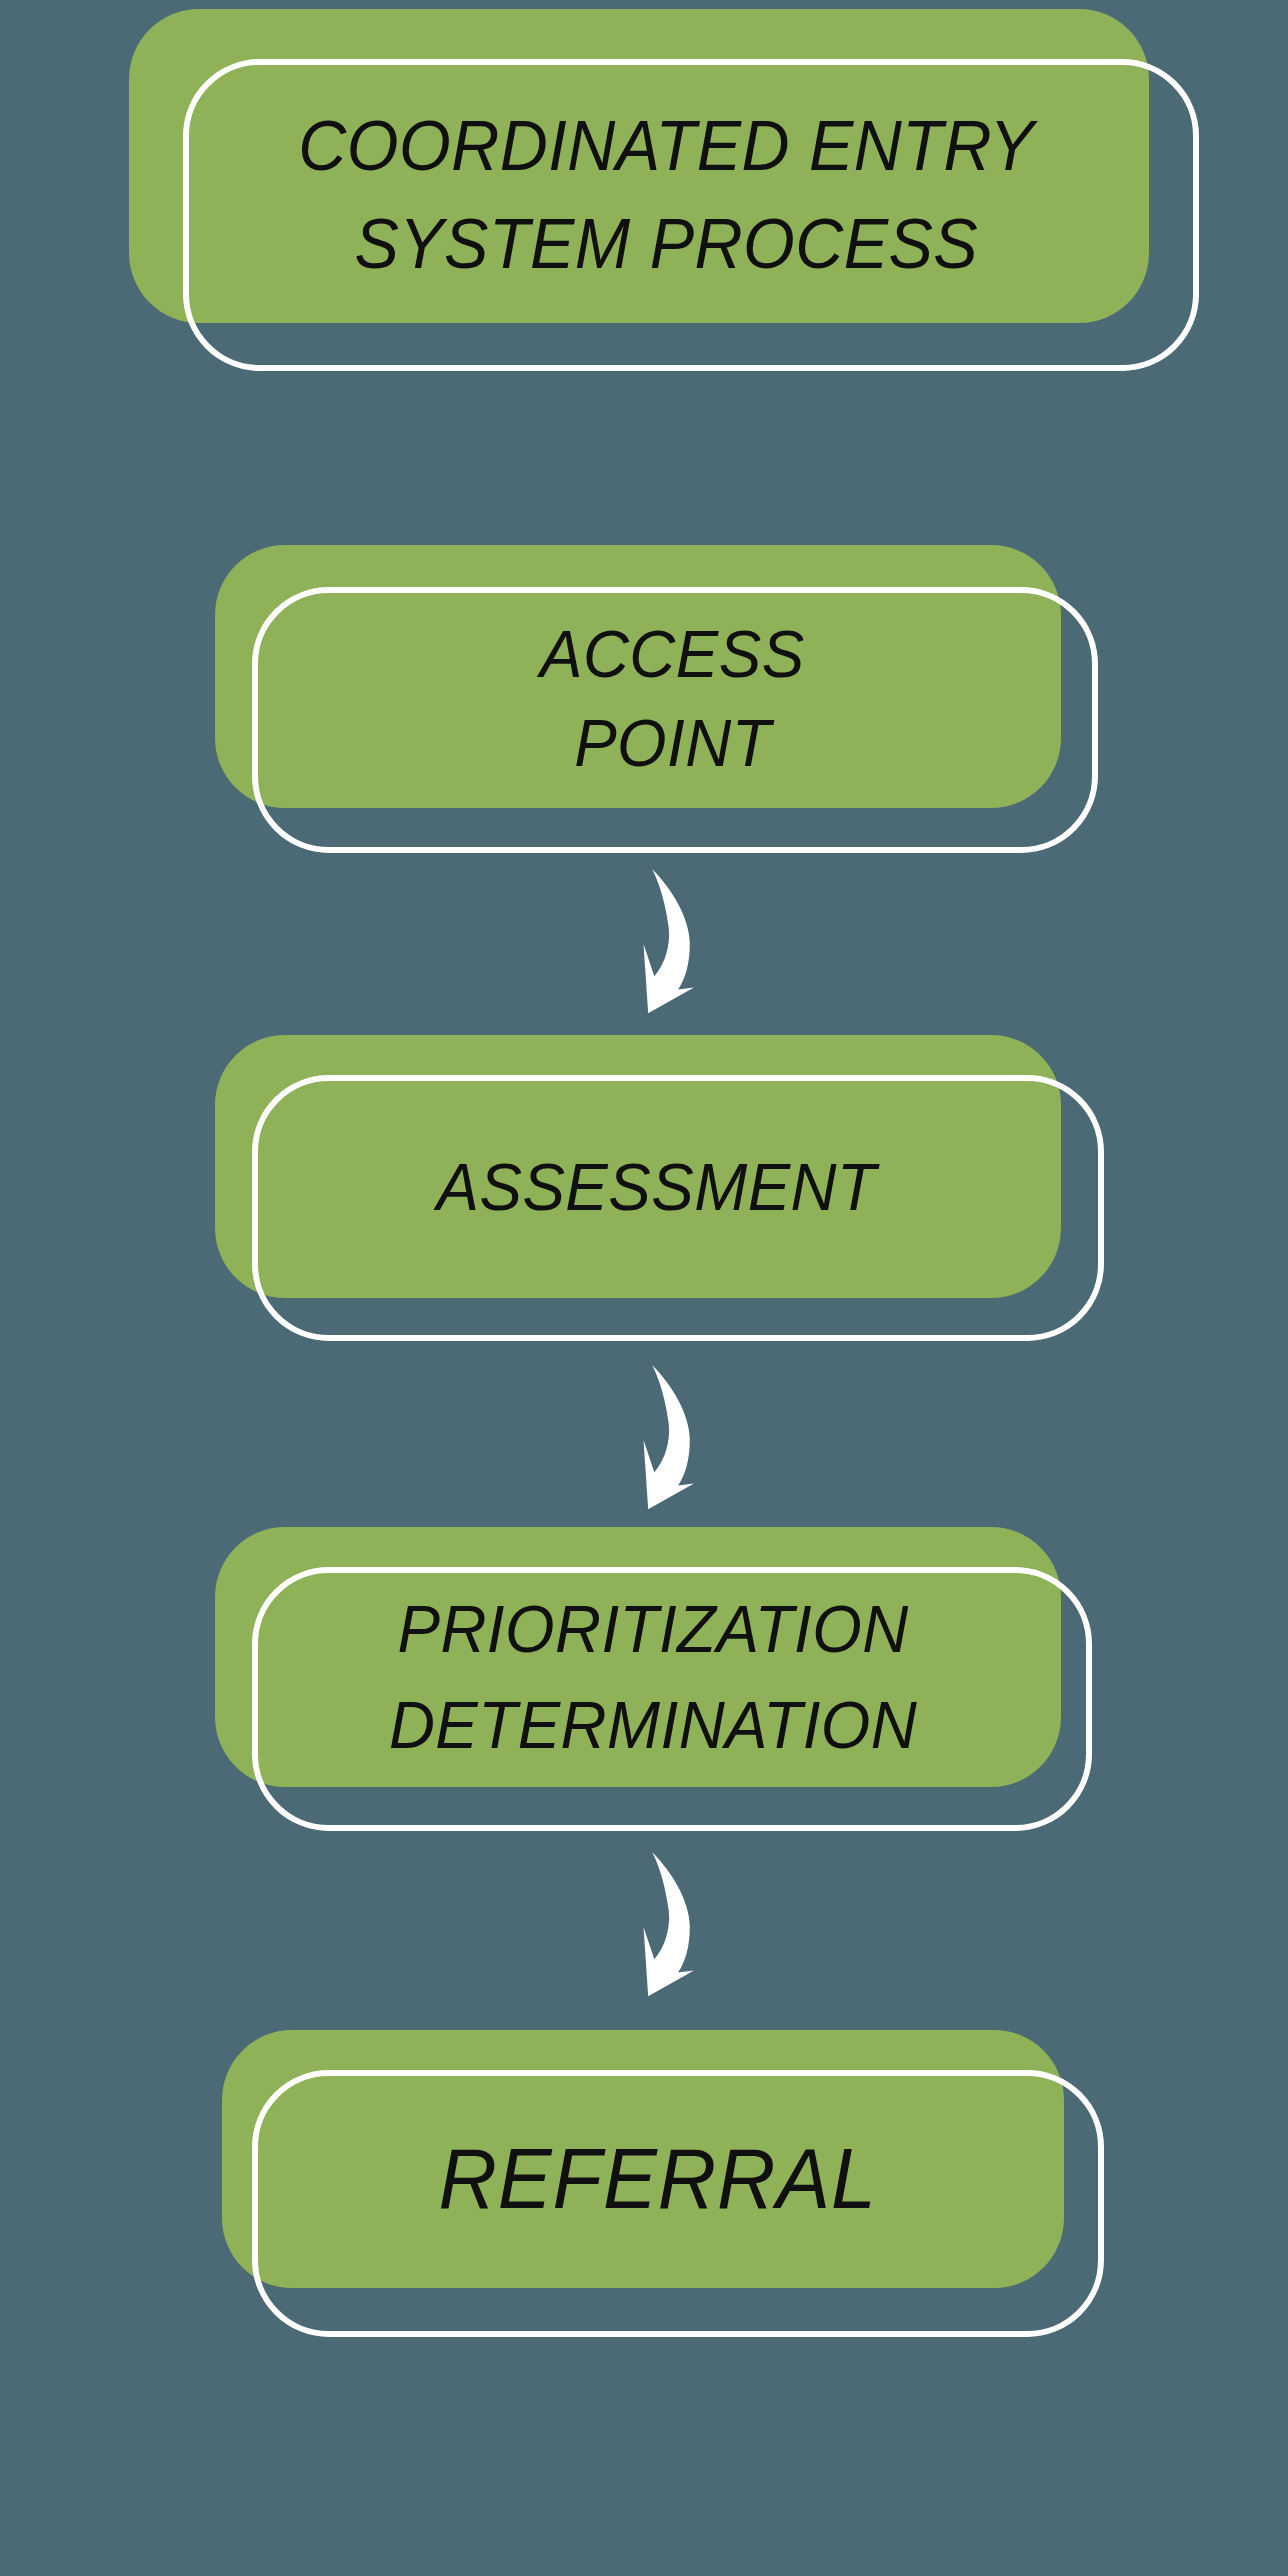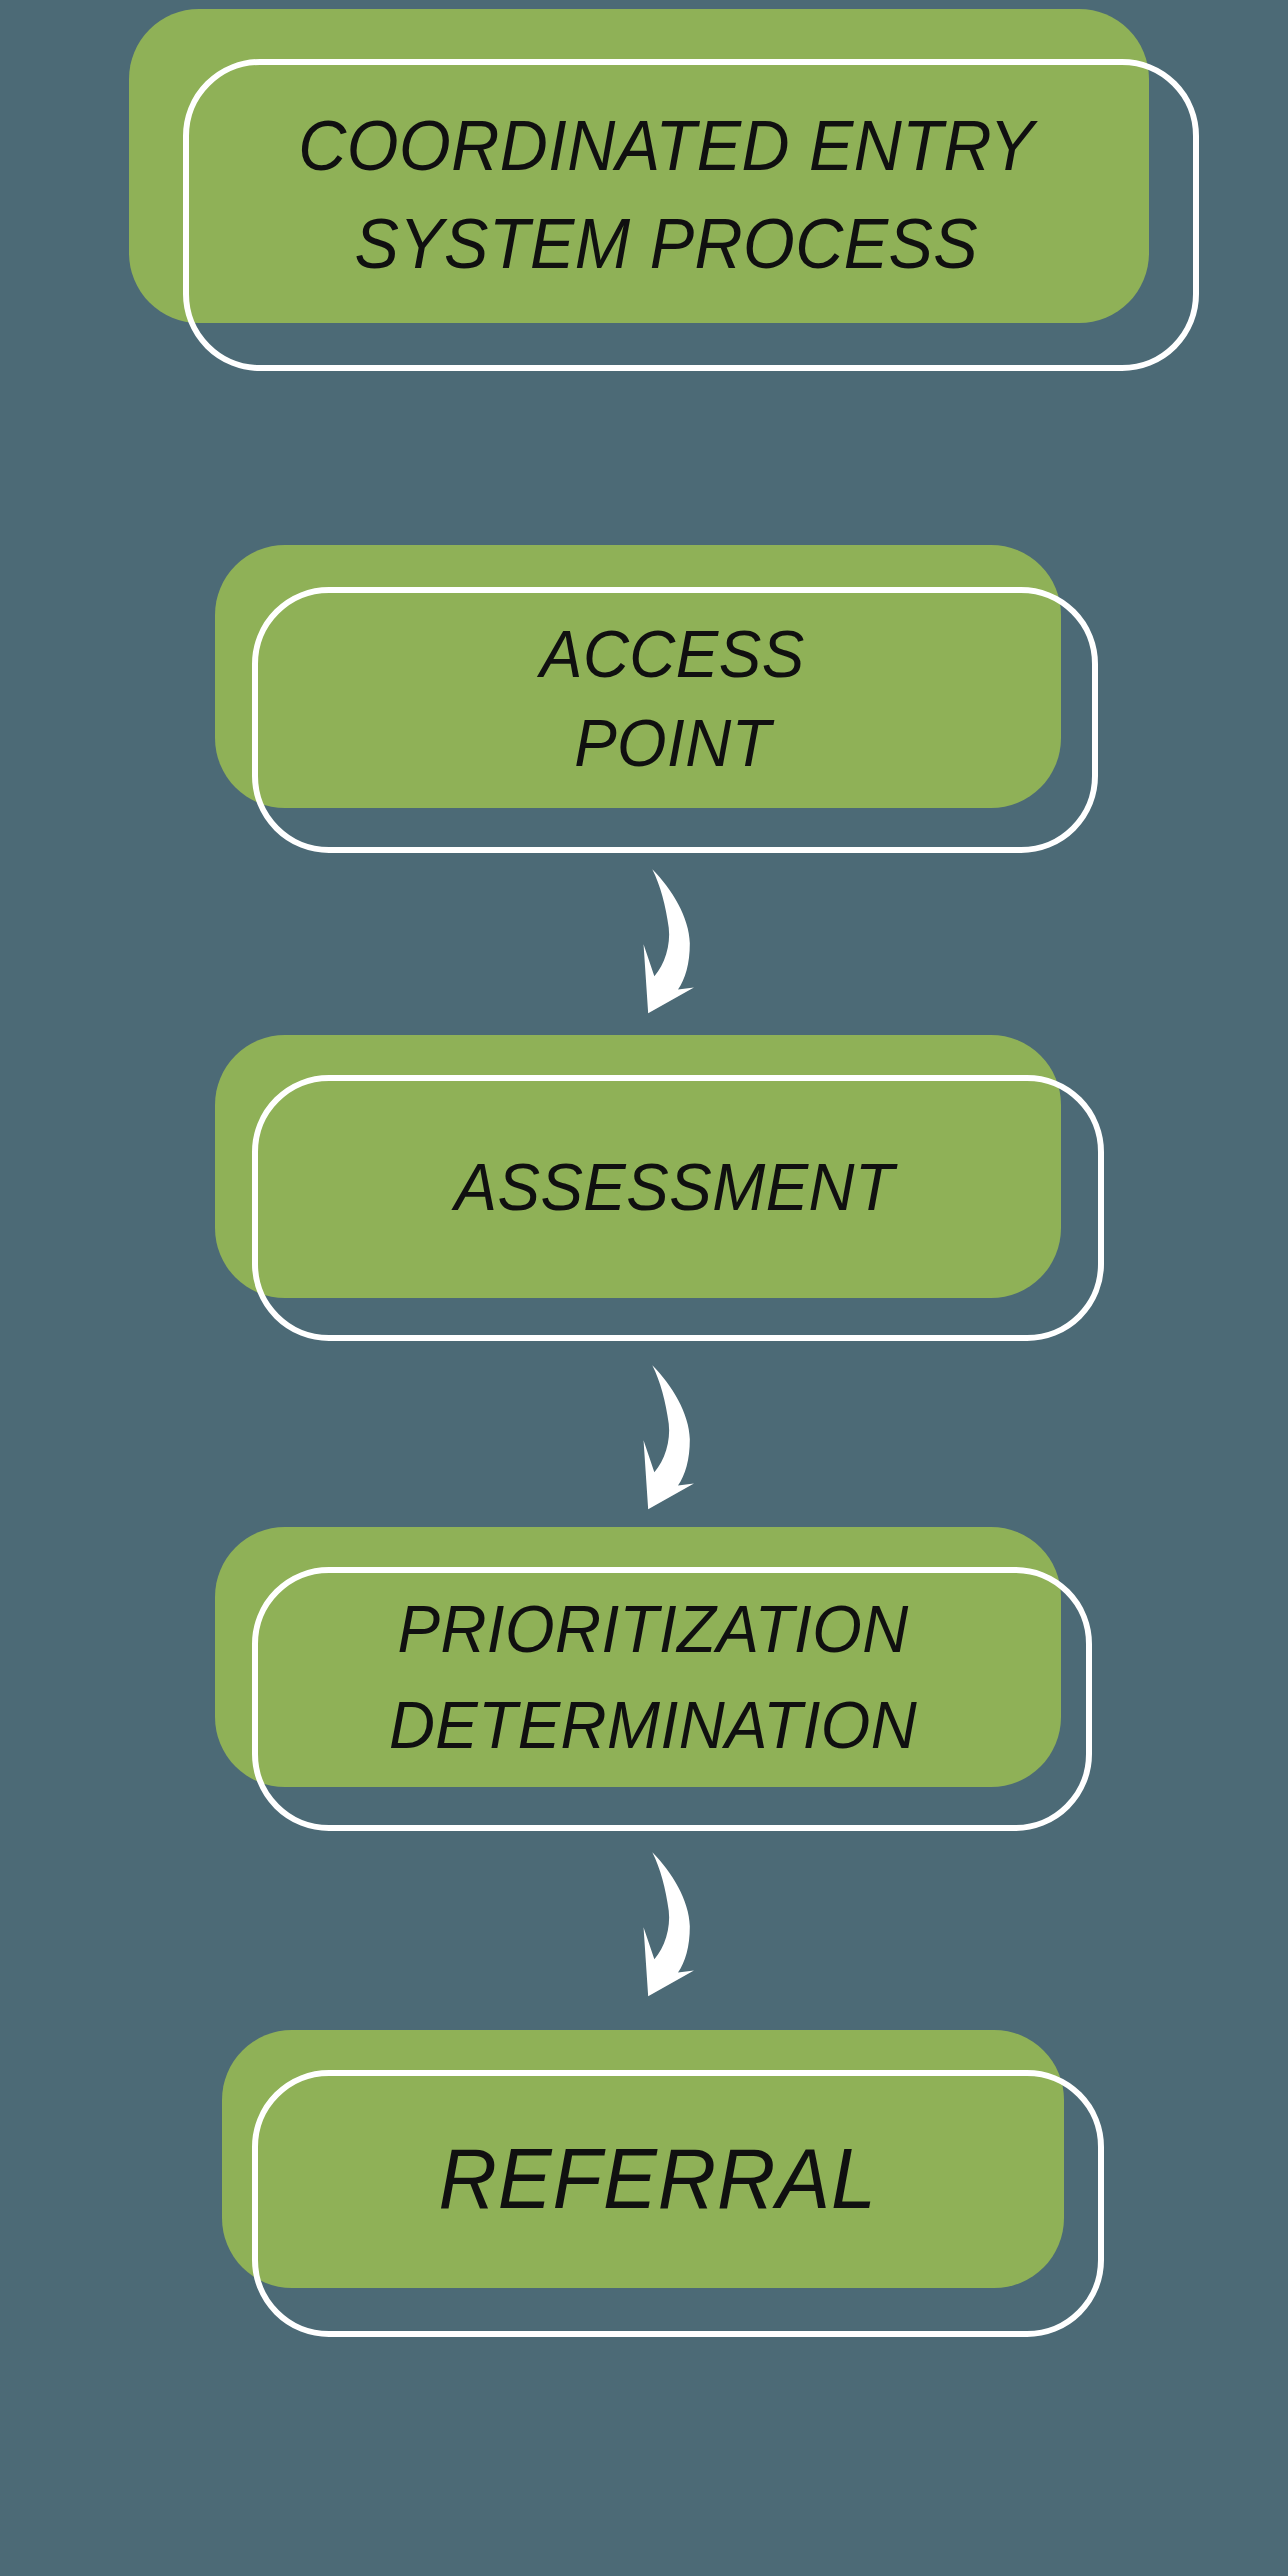--- a/index.html
+++ b/index.html
@@ -37,21 +37,21 @@
 
   #n-access{left:215px; top:545px; width:883px; height:308px;}
   #n-access .fill{left:0; top:0; width:846px; height:263px;}
   #n-access .outline{left:37px; top:42px; width:846px; height:266px;}
   #n-access .label{left:37px; top:42px; width:809px; height:221px;margin-left:16px;}
   #n-access .ln{font-size:67px; line-height:89px; letter-spacing:0.5px;}
 
   #n-assessment{left:215px; top:1035px; width:889px; height:306px;}
   #n-assessment .fill{left:0; top:0; width:846px; height:263px;}
   #n-assessment .outline{left:37px; top:40px; width:852px; height:266px;}
-  #n-assessment .label{left:37px; top:40px; width:809px; height:223px;padding-left:18px;}
+  #n-assessment .label{left:37px; top:40px; width:809px; height:223px;}
   #n-assessment .ln{font-size:67px; line-height:89px; letter-spacing:0.5px;}
 
   #n-prioritization{left:215px; top:1527px; width:877px; height:304px;}
   #n-prioritization .fill{left:0; top:0; width:846px; height:260px;}
   #n-prioritization .outline{left:37px; top:40px; width:840px; height:264px;}
   #n-prioritization .label{left:37px; top:40px; width:803px; height:220px;}
   #n-prioritization .ln{font-size:67px; line-height:96px; letter-spacing:0.5px;}
 
   #n-referral{left:222px; top:2030px; width:883px; height:308px;}
   #n-referral .fill{left:0; top:0; width:842px; height:258px;}

